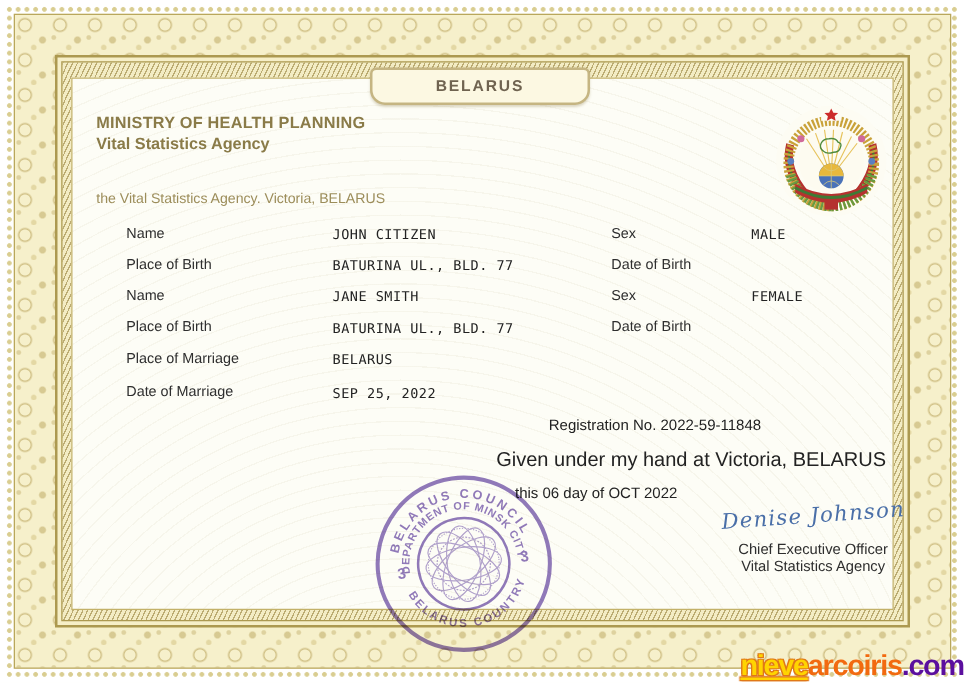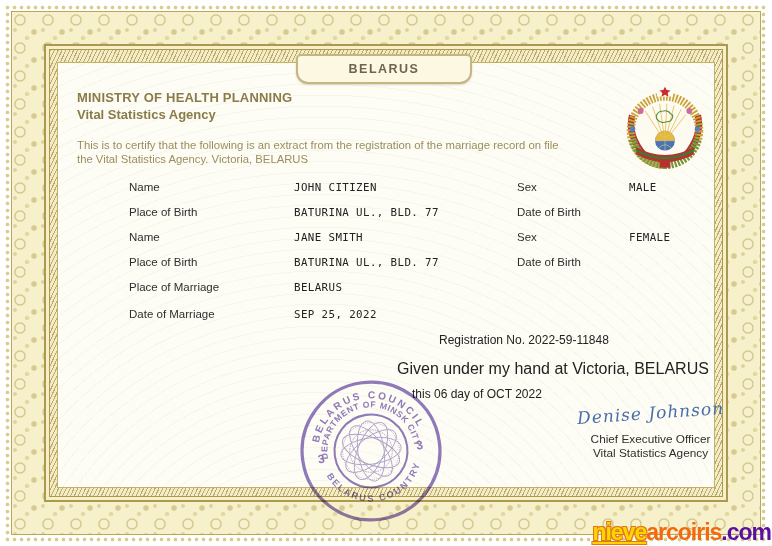--- a/index.html
+++ b/index.html
@@ -31,21 +31,21 @@
     font-weight:bold;font-size:12.5px;letter-spacing:1.5px;color:#6f6350;
     box-shadow:0 1px 2px rgba(120,100,40,.25);}
 
   
   .h-ministry{position:absolute;left:19px;top:27px;font-weight:bold;font-size:13px;color:#8a7b48;letter-spacing:.2px;}
   .h-agency{position:absolute;left:19px;top:44px;font-weight:bold;font-size:13px;color:#8a7b48;}
   .h-cert1{position:absolute;left:19px;top:76px;font-size:11.3px;color:#9c8d5a;}
   .h-cert2{position:absolute;left:19px;top:90px;font-size:11.3px;color:#9c8d5a;}
 
   
-  .field-row{position:absolute;left:0;width:100%;height:16px;font-size:11.5px;color:#2e2e2e;margin-left:28px;}
+  .field-row{position:absolute;left:0;width:100%;height:16px;font-size:11.5px;color:#2e2e2e;}
   .field-row .l1{position:absolute;left:43px;}
   .field-row .v1{position:absolute;left:208px;font-family:"DejaVu Sans Mono",monospace;font-size:10.8px;color:#222;letter-spacing:.4px;}
   .field-row .l2{position:absolute;left:431px;}
   .field-row .v2{position:absolute;left:531px;font-family:"DejaVu Sans Mono",monospace;font-size:10.8px;color:#222;letter-spacing:.4px;padding-left:12px;}
   .row1{top:118px}.row2{top:143px}.row3{top:168px}.row4{top:193px}
   .row5{top:218px}.row6{top:245px}.row7{top:270px}
 
   .reg-no{position:absolute;left:381px;top:270px;font-size:12px;color:#222;}
   .given-line{position:absolute;left:339px;top:297px;font-size:16px;color:#222;}
   .day-line{position:absolute;left:354px;top:324px;font-size:12px;color:#222;}
@@ -117,21 +117,20 @@
       <path d="M18 70 Q50 88 82 70 L82 78 Q50 96 18 78 z" fill="#b5322f"></path>
       <path d="M18 73.5 Q50 91 82 73.5" stroke="#3f7a35" stroke-width="2.5" fill="none"></path>
       <rect x="44" y="84" width="12" height="9" fill="#b5322f"></rect>
     </svg>
   </div>
 
   <div class="content">
 
     <div class="h-ministry">MINISTRY OF HEALTH PLANNING</div>
     <div class="h-agency">Vital Statistics Agency</div>
-    <div class="h-cert1">This is to certify that the following is an extract from the registration of the marriage record on file</div>
     <div class="h-cert2">the Vital Statistics Agency. Victoria, BELARUS</div>
 
     <div class="field-row row1">
       <span class="l1">Name</span>
       <span class="v1">JOHN CITIZEN</span>
       <span class="l2">Sex</span>
       <span class="v2">MALE</span>
     </div>
     <div class="field-row row2">
       <span class="l1">Place of Birth</span>

